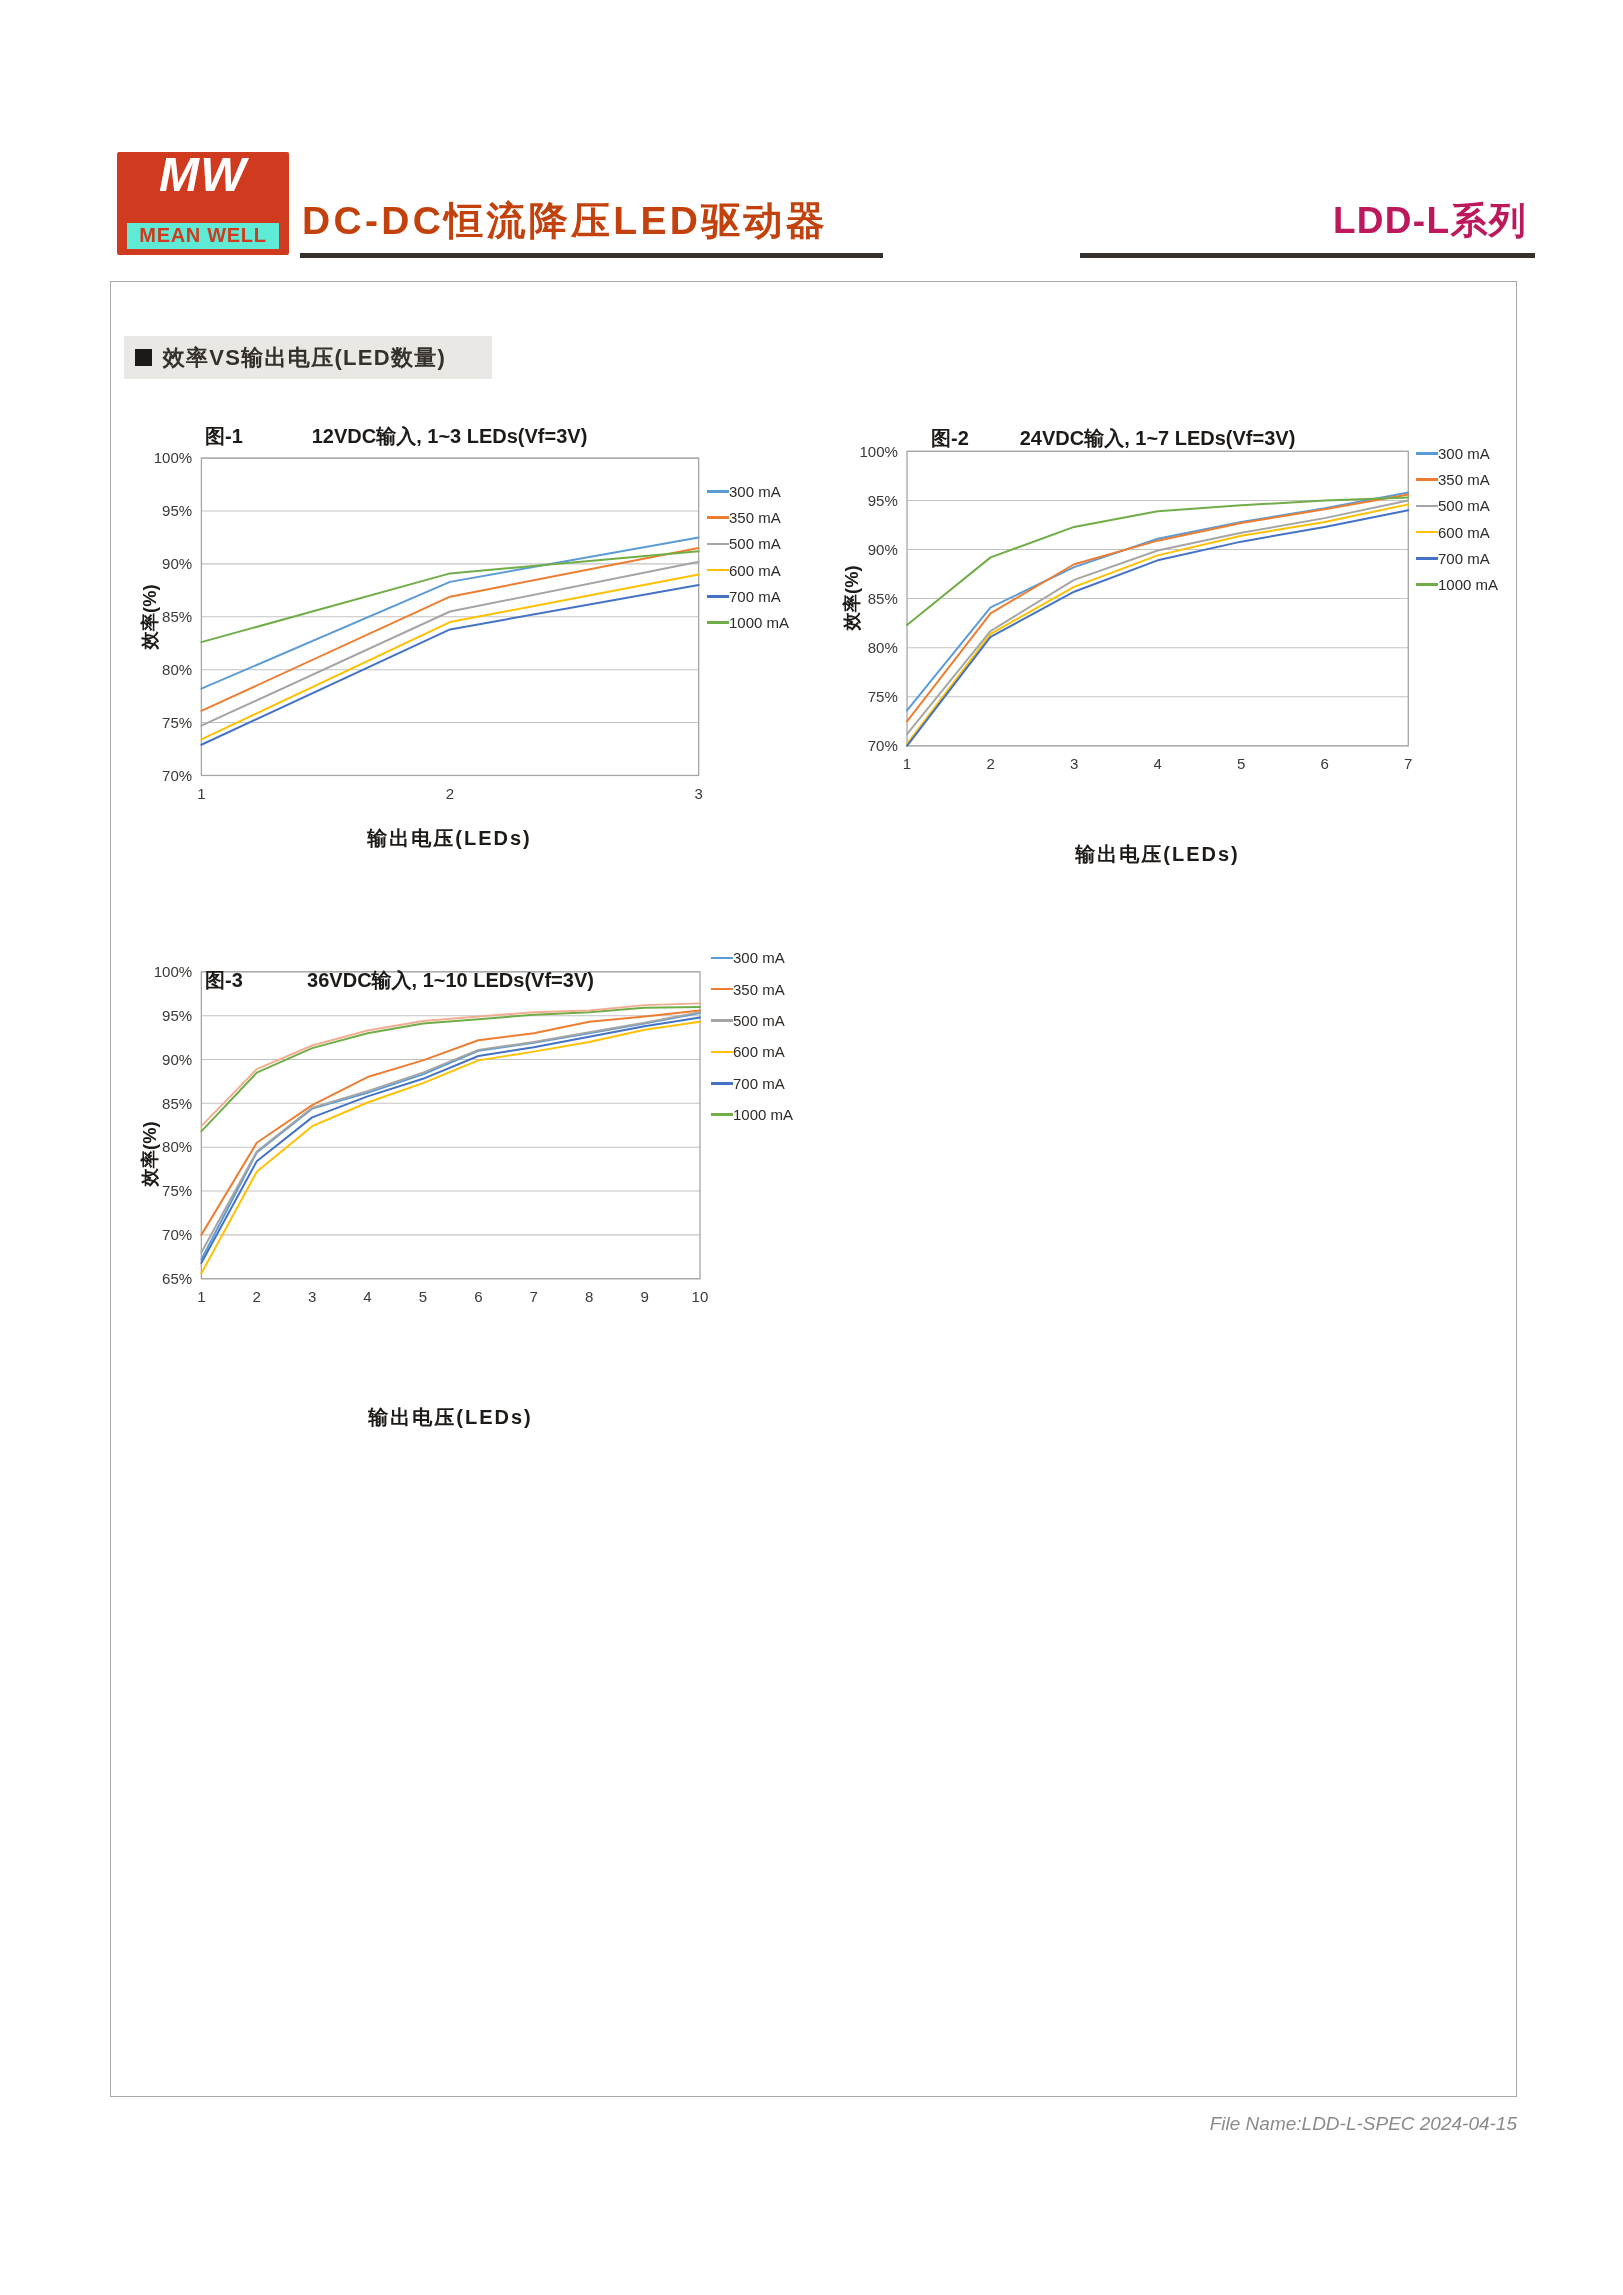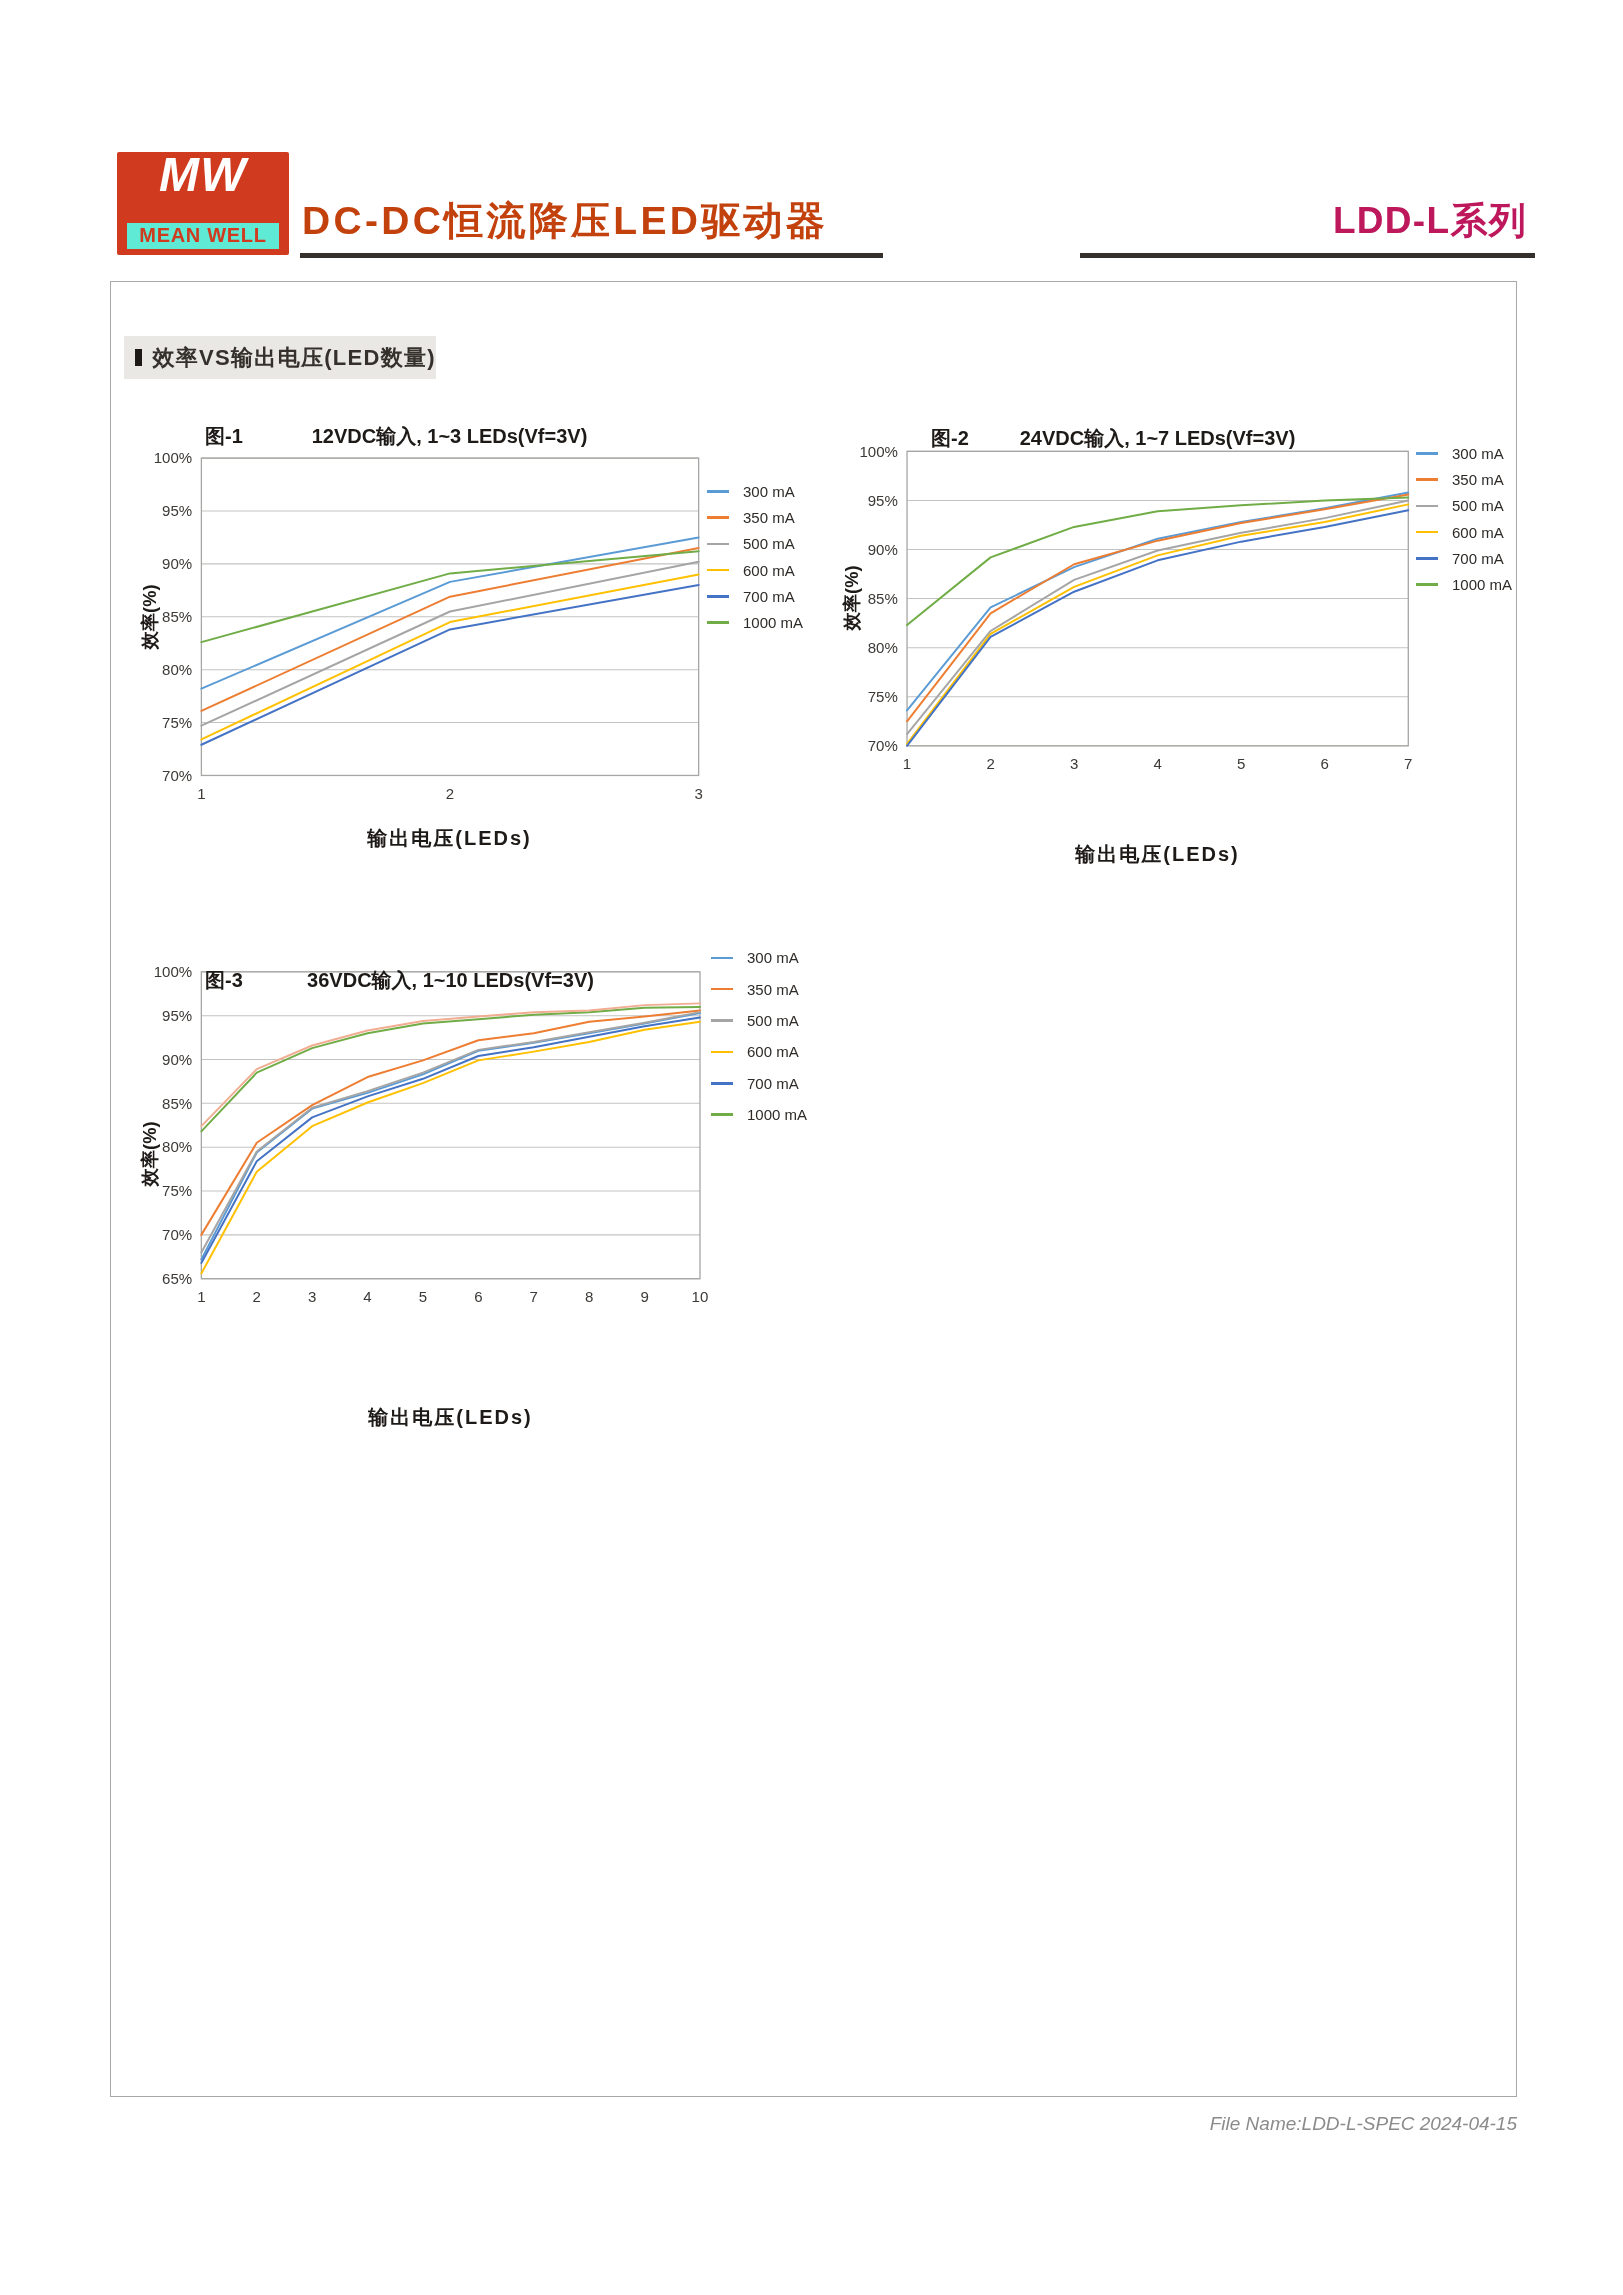--- a/index.html
+++ b/index.html
@@ -24,33 +24,33 @@
   .series-title{right:96px;top:196px;font-size:37px;font-weight:bold;color:#be185d;letter-spacing:1.3px;white-space:nowrap;margin-left:40px;}
   .rule{height:4.6px;background:#35302b;}
   .rule-left{left:300px;top:253px;width:583px;}
   .rule-right{left:1080px;top:253px;width:455px;}
 
   
   .frame{left:110px;top:281px;width:1407px;height:1816px;border:1.3px solid #a8a8a6;box-sizing:border-box;}
 
   
   .section-bar{
-    left:124px;top:336px;width:312px;height:43px;background:#e9e8e5;
+    left:124px;top:336px;width:368px;height:43px;background:#e9e8e5;
     display:flex;align-items:center;gap:10.5px;padding-left:10.5px;box-sizing:border-box;
   }
   .section-square{width:17.7px;height:17.7px;background:#1c1916;}
   .section-title{font-size:22px;font-weight:bold;color:#35302b;letter-spacing:1.3px;white-space:nowrap;}
 
   
   .chart{position:absolute;}
   .chart svg{position:absolute;left:0;top:0;}
   .fig-label{position:absolute;font-size:20px;font-weight:bold;color:#1d1a17;white-space:nowrap;}
   .chart-title{position:absolute;margin:0;font-size:20px;font-weight:bold;color:#1d1a17;text-align:center;white-space:nowrap;}
   .legend{position:absolute;list-style:none;margin:0;padding:0;}
-  .legend li{display:flex;align-items:center;gap:14px;height:17px;margin-bottom:9.2px;text-align:right;}
+  .legend li{display:flex;align-items:center;gap:0;height:17px;margin-bottom:9.2px;text-align:right;}
   .legend--loose li{margin-bottom:14.4px;}
   .legend .swatch{display:inline-block;width:22px;height:2.6px;}
   .legend .lbl{font-size:15px;color:#2e2b28;white-space:nowrap;}
   .ylabel{
     position:absolute;font-size:18.3px;font-weight:bold;color:#1d1a17;white-space:nowrap;
     transform:translate(-50%,-50%) rotate(-90deg);
   }
   .xlabel{position:absolute;font-size:20px;font-weight:bold;color:#1d1a17;text-align:center;letter-spacing:2px;}
 
   #chart1{left:149px;top:411px;width:674px;height:458px;}

